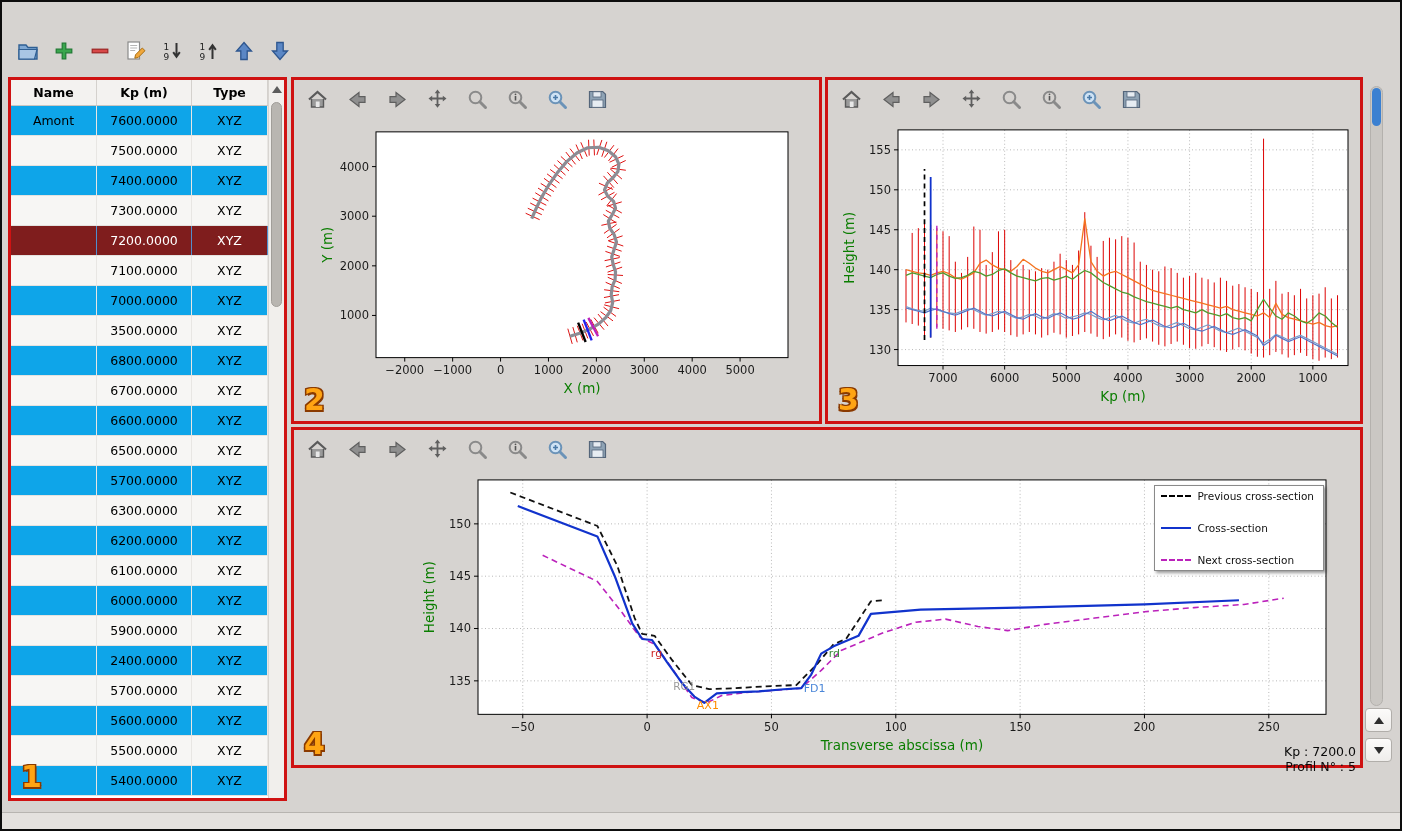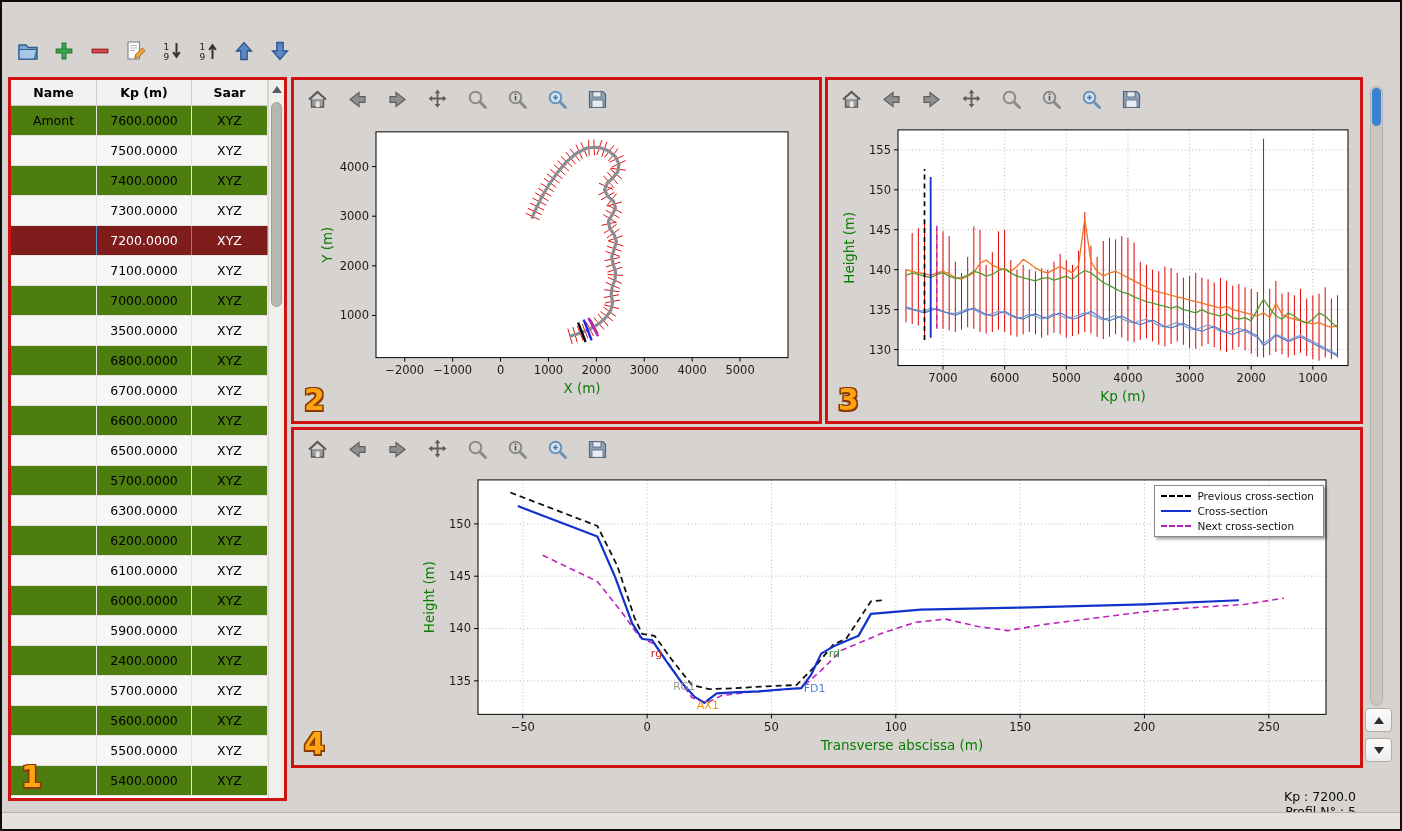--- a/index.html
+++ b/index.html
@@ -22,39 +22,39 @@
 .mpl-toolbar{height:38px;display:flex;align-items:center;padding-left:10px;gap:13px;}
 .mbtn{width:27px;height:27px;border:none;background:transparent;display:flex;align-items:center;justify-content:center;}
 .chart{display:block;width:100%;height:calc(100% - 38px);background:#d6d3d0;}
 svg text{font-family:"DejaVu Sans",sans-serif;}
 
 .table-wrap{position:relative;width:100%;height:100%;background:#fff;overflow:hidden;}
 .thead{display:flex;height:26px;background:#f3f2f0;border-bottom:1px solid #c9c6c2;font-weight:bold;font-size:12.5px;}
 .th{display:flex;align-items:center;justify-content:center;border-right:1px solid #d4d1cd;}
 .c0{width:86px;}.c1{width:95px;}.c2{width:76px;}
 .tbody{height:calc(100% - 26px);overflow:hidden;}
-.trow{display:flex;height:30px;border-bottom:1px solid #e4e2df;font-size:12.5px;background:#4d7c0f;width:257px;}
+.trow{display:flex;height:30px;border-bottom:1px solid #e4e2df;font-size:12.5px;background:#0ea5e9;width:257px;}
 .trow:nth-child(even){background:#f7f6f4;}
 .trow.selected{background:#7f1d1d;color:#fff;}
 .tcell{display:flex;align-items:center;justify-content:center;border-right:1px solid #e8e6e3;}
 .trow.selected .tcell{border-right-color:#4e8fd0;}
 .table-scrollbar{position:absolute;right:0;top:0;width:16px;height:100%;background:#f1efec;border-left:1px solid #d8d5d1;}
 .sb-up{position:absolute;left:3px;top:6px;width:0;height:0;border-left:5px solid transparent;border-right:5px solid transparent;border-bottom:7px solid #5c5c5c;}
 .sb-thumb{position:absolute;left:2px;top:22px;width:11px;height:205px;background:#b9b6b1;border:1px solid #a19e99;border-radius:6px;}
 
 .vscrollbar{position:absolute;left:1368px;top:16px;width:13px;height:620px;background:#cac7c3;border:1px solid #b4b1ad;border-radius:7px;}
 .vthumb{position:absolute;left:1px;top:1px;width:9px;height:38px;background:#3b80d1;border-radius:5px;}
 .spin{position:absolute;left:1363px;width:27px;height:24px;background:linear-gradient(#fcfbfa,#efedeb);border:1px solid #b1aeaa;border-radius:4px;display:flex;align-items:center;justify-content:center;}
 .spin.up{top:638px;}.spin.down{top:668px;}
 .tri-up{width:0;height:0;border-left:5px solid transparent;border-right:5px solid transparent;border-bottom:7px solid #2e2e2e;}
 .tri-down{width:0;height:0;border-left:5px solid transparent;border-right:5px solid transparent;border-top:7px solid #2e2e2e;}
-.footer-info{position:absolute;right:44px;top:719px;text-align:right;font-size:12.5px;color:#0a0a0a;line-height:15px;}
+.footer-info{position:absolute;right:44px;top:674px;text-align:right;font-size:12.5px;color:#0a0a0a;line-height:15px;}
 .statusbar{position:absolute;left:0;top:810px;width:100%;height:19px;background:#e4e1de;border-top:1px solid #b7b4b0;}
 
-.legend{position:absolute;top:55px;right:36px;background:#fff;border:1px solid #8a8a8a;box-shadow:2px 2px 3px rgba(0,0,0,.4);padding:4px 9px 4px 6px;display:flex;flex-direction:column;gap:3px;z-index:5;}
+.legend{position:absolute;top:55px;right:36px;background:#fff;border:1px solid #8a8a8a;box-shadow:2px 2px 3px rgba(0,0,0,.4);padding:4px 9px 4px 6px;display:flex;flex-direction:column;gap:20px;z-index:5;}
 .lg-row{display:flex;align-items:center;gap:6px;}
 .lg-sample{display:inline-block;width:30px;height:0;border-top-width:2px;}
 .lg-label{font-size:10.5px;color:#111;}
 </style>
 </head>
 <body>
 
 <div class="window">
 
 
@@ -108,21 +108,21 @@
     </button>
   </div>
 
   <div class="main">
 
     <div class="panel" id="panel1">
       <div class="table-wrap">
         <div class="thead">
           <div class="th c0">Name</div>
           <div class="th c1">Kp (m)</div>
-          <div class="th c2">Saar</div>
+          <div class="th c2">Type</div>
         </div>
         <div class="tbody">
             <div class="trow">
               <div class="tcell c0">Amont</div>
               <div class="tcell c1">7600.0000</div>
               <div class="tcell c2">XYZ</div>
             </div>
             <div class="trow">
               <div class="tcell c0"></div>
               <div class="tcell c1">7500.0000</div>

